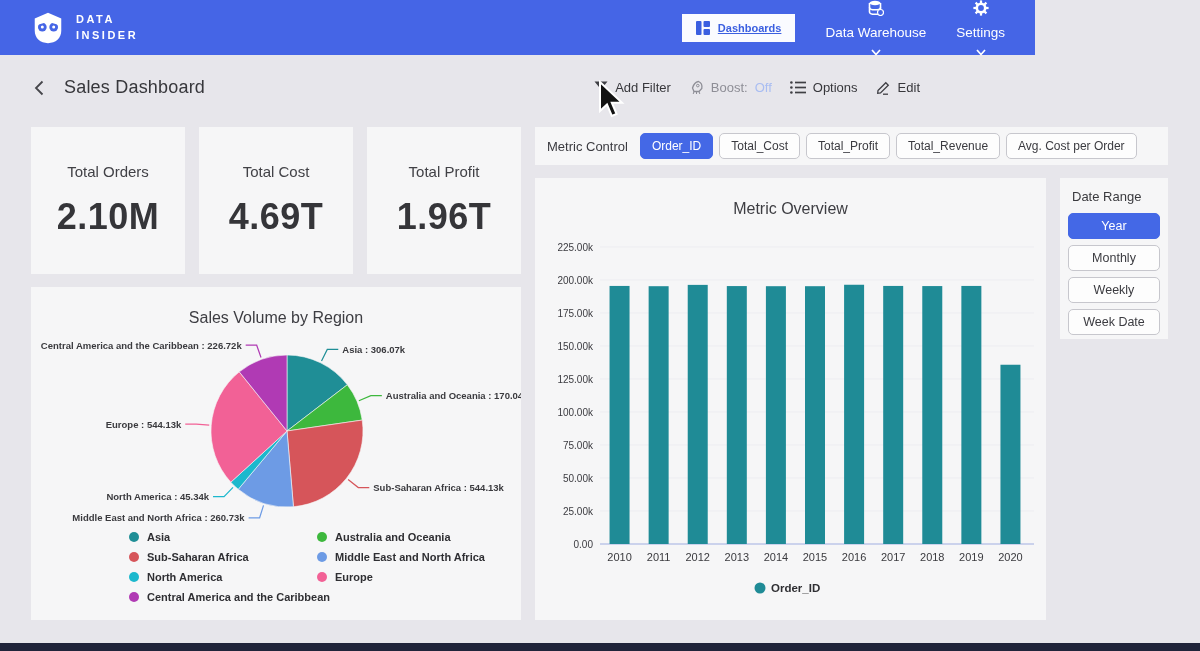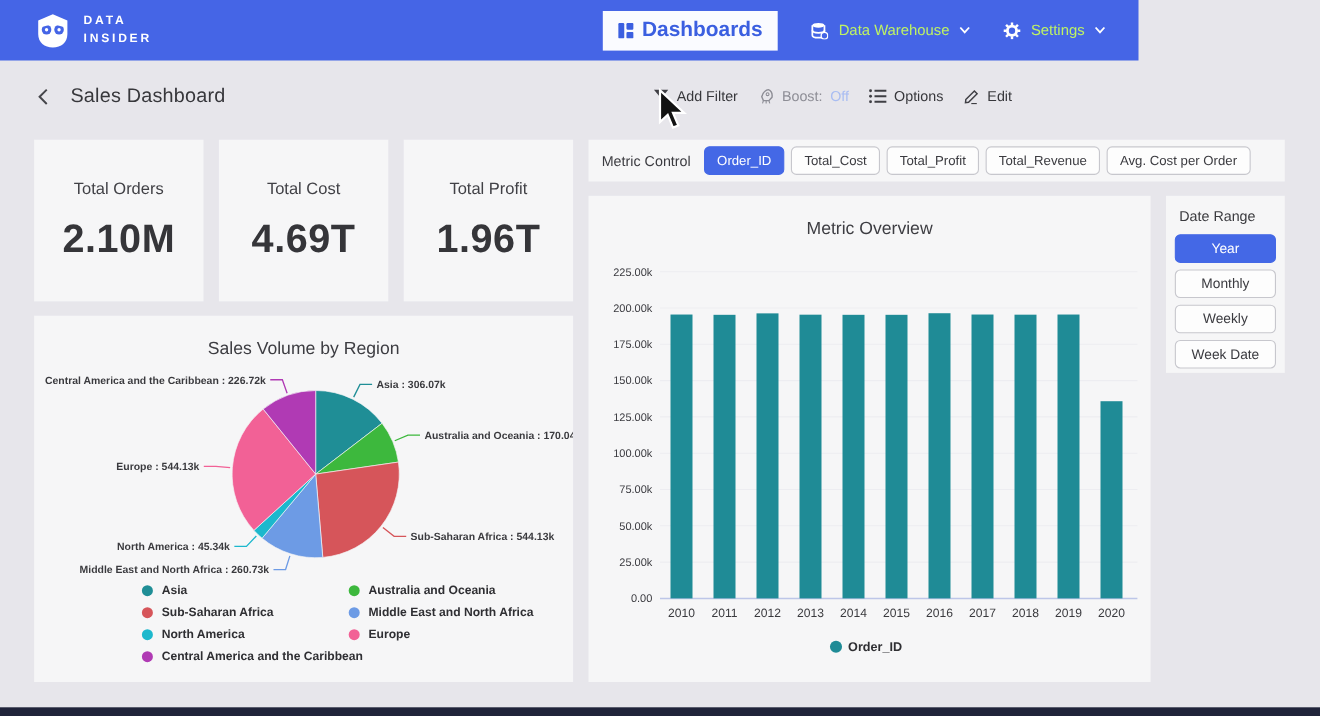--- a/index.html
+++ b/index.html
@@ -5,23 +5,23 @@
   * { margin:0; padding:0; box-sizing:border-box; }
   html,body { width:1200px; height:651px; overflow:hidden; }
   body { font-family:"Liberation Sans", sans-serif; background:#e7e6eb; position:relative; }
 
   
   .navbar { position:absolute; left:0; top:0; width:1035px; height:55px; background:#4565e6;
             display:flex; align-items:center; justify-content:space-between; padding:0 30px; }
   .brand { display:flex; align-items:center; gap:10px; }
   .brand-text { color:#fff; font-size:11px; font-weight:bold; letter-spacing:2.5px; line-height:1.45; }
   .nav-right { display:flex; align-items:center; gap:30px; }
-  .nav-item { display:flex; align-items:center; gap:9px; color:#bef264; font-size:13.5px; font-weight:500; cursor:pointer; }
+  .nav-item { display:flex; align-items:center; gap:9px; color:#ffffff; font-size:13.5px; font-weight:500; cursor:pointer;flex-direction:column; }
   .pill { background:#fafbff; border-radius:0; padding:7px 14px; display:flex; align-items:center; gap:8px;
-          color:#3b5fe0; font-size:19px; font-weight:600; cursor:pointer; }
+          color:#3b5fe0; font-size:11px; font-weight:600; cursor:pointer;text-decoration:underline; }
 
   
   .subheader { position:absolute; left:0; top:55px; width:952px; height:65px;
                display:flex; align-items:center; justify-content:space-between; padding:0 32px; }
   .sub-left { display:flex; align-items:center; gap:18px; }
   .page-title { font-size:18px; color:#37373b; font-weight:500; letter-spacing:.2px; }
   .sub-right { display:flex; align-items:center; gap:18px; }
   .action { display:flex; align-items:center; gap:7px; font-size:13px; font-weight:500; color:#37373b; cursor:pointer; }
   .action.muted { color:#8e8e96; cursor:default; }
   .boost-off { color:#a9bdf2; }

